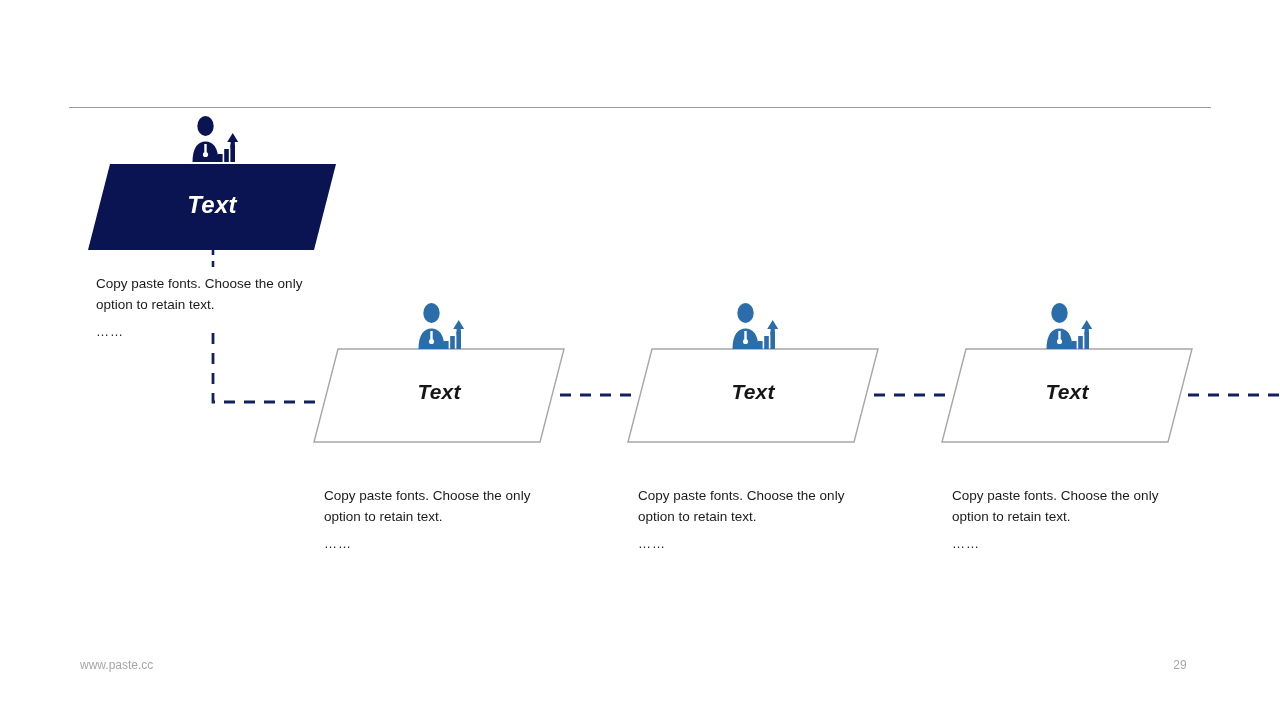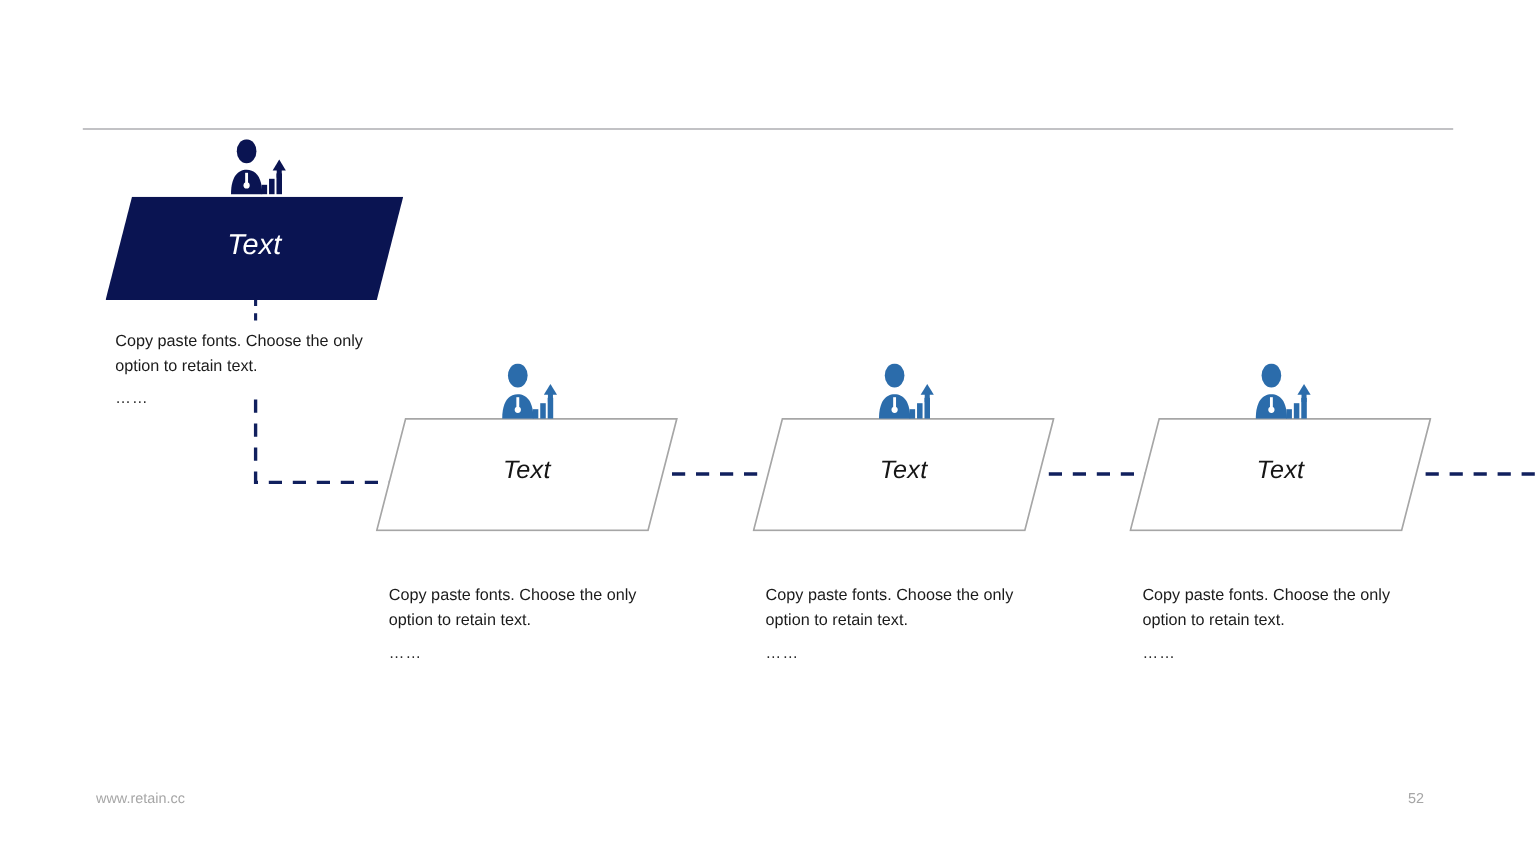--- a/index.html
+++ b/index.html
@@ -57,21 +57,21 @@
     width: 100%;
     height: 100%;
   }
 
   .shape-label {
     position: absolute;
     left: 0;
     width: 100%;
     text-align: center;
     font-style: italic;
-    font-weight: normal;
+    font-weight: bold;
     font-size: 24px;
     letter-spacing: 0.2px;
   }
 
   .label-light { color: #ffffff; }
   .label-dark  { color: #161616; }
 
   
   .node-primary {
     left: 88px;
@@ -253,16 +253,16 @@
         <path d="M44.7 17 L50.2 26 L39.2 26 Z"></path>
         <rect x="42.6" y="24" width="4.2" height="8"></rect>
       </g>
     </svg>
   </div>
   <div class="caption caption-s3">
     <span>Copy paste fonts. Choose the only option to retain text.</span>
     <span class="ellipsis">……</span>
   </div>
 
-  <div class="footer-url">www.retain.cc</div>
-  <div class="page-number">52</div>
+  <div class="footer-url">www.paste.cc</div>
+  <div class="page-number">29</div>
 
 </div>
 
 </body></html>

